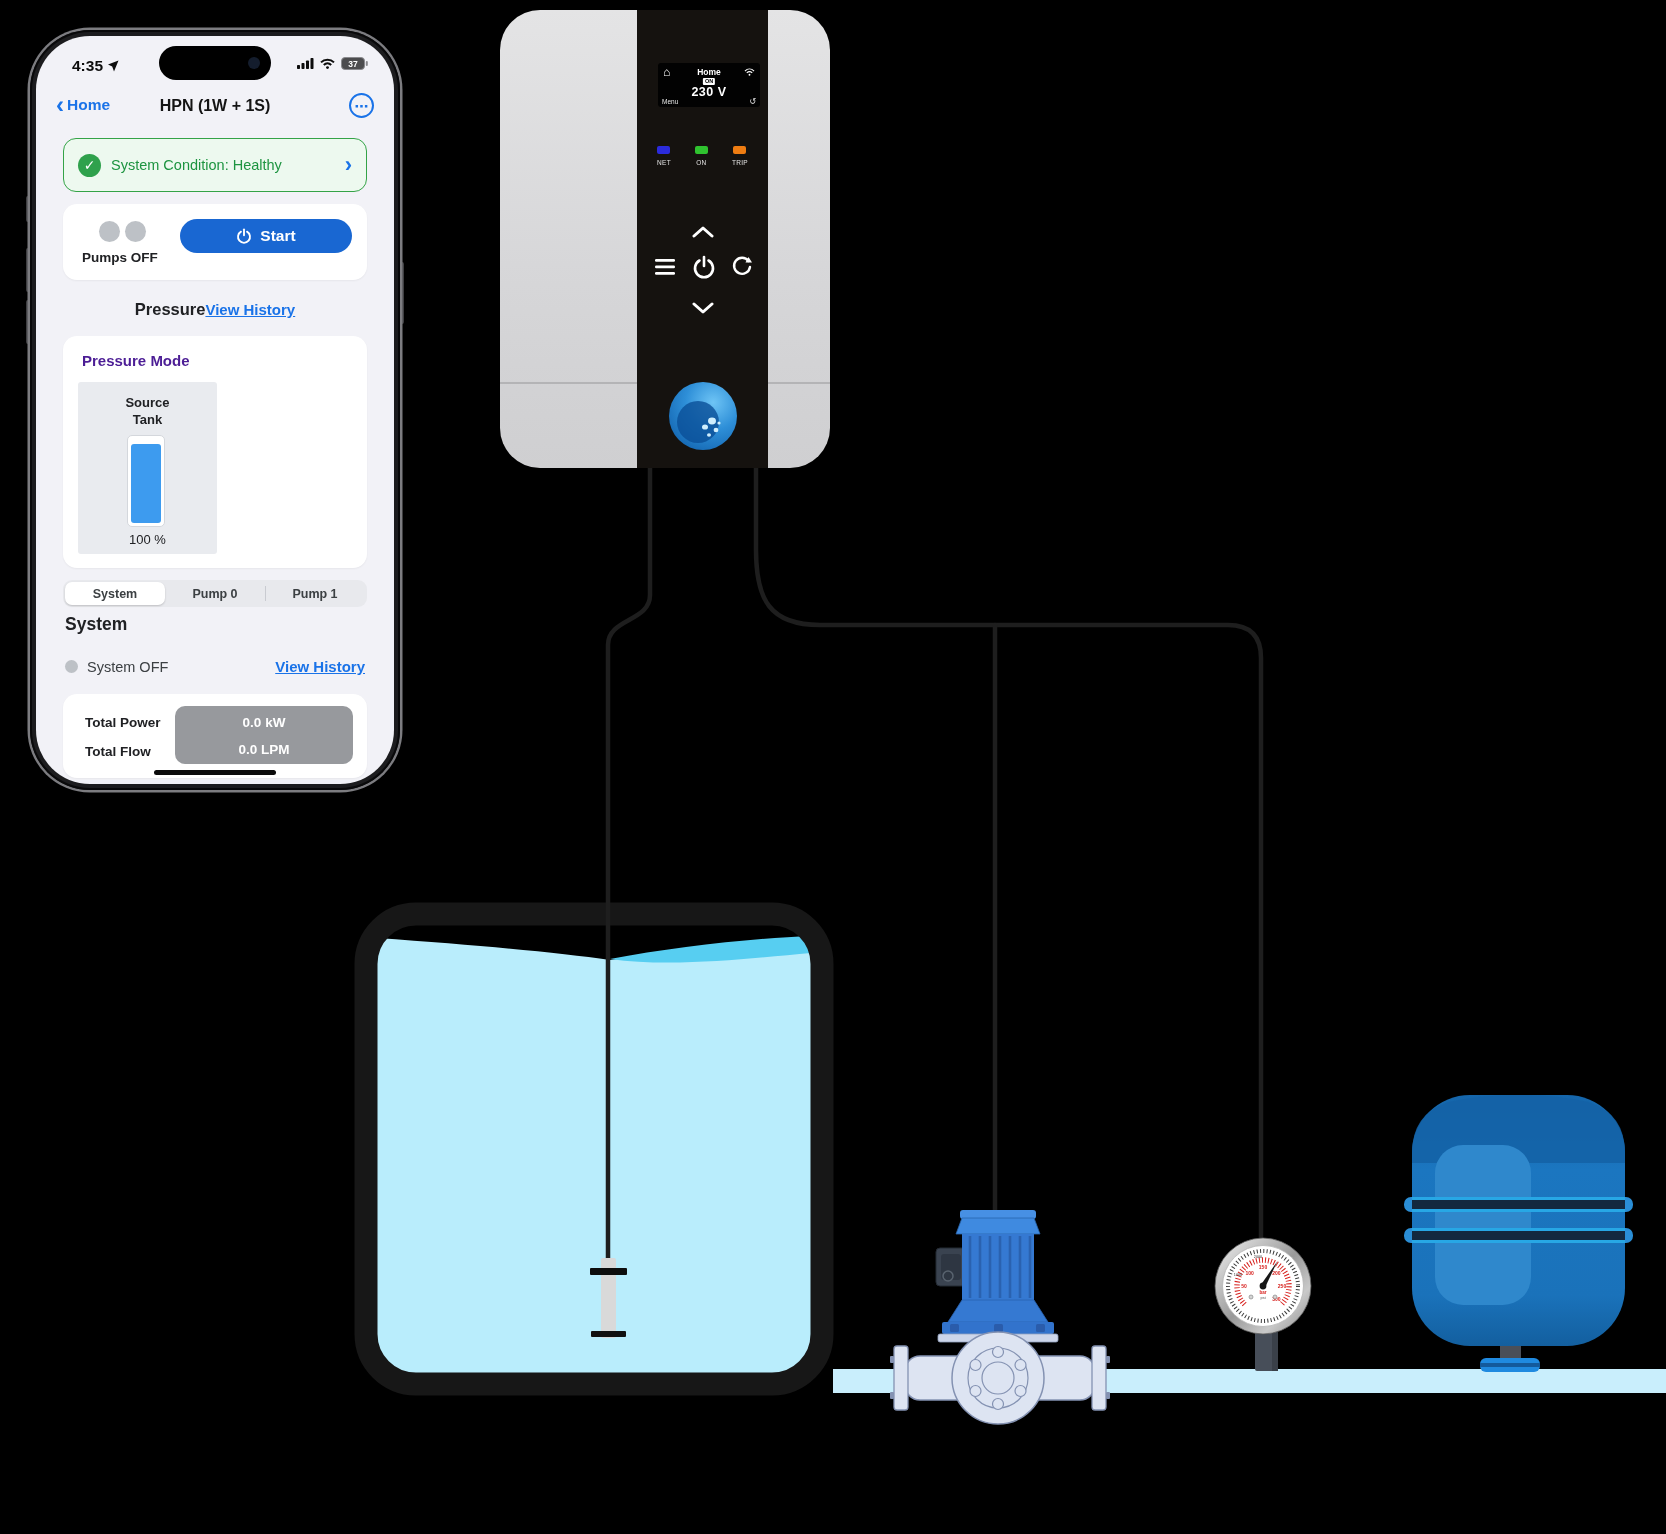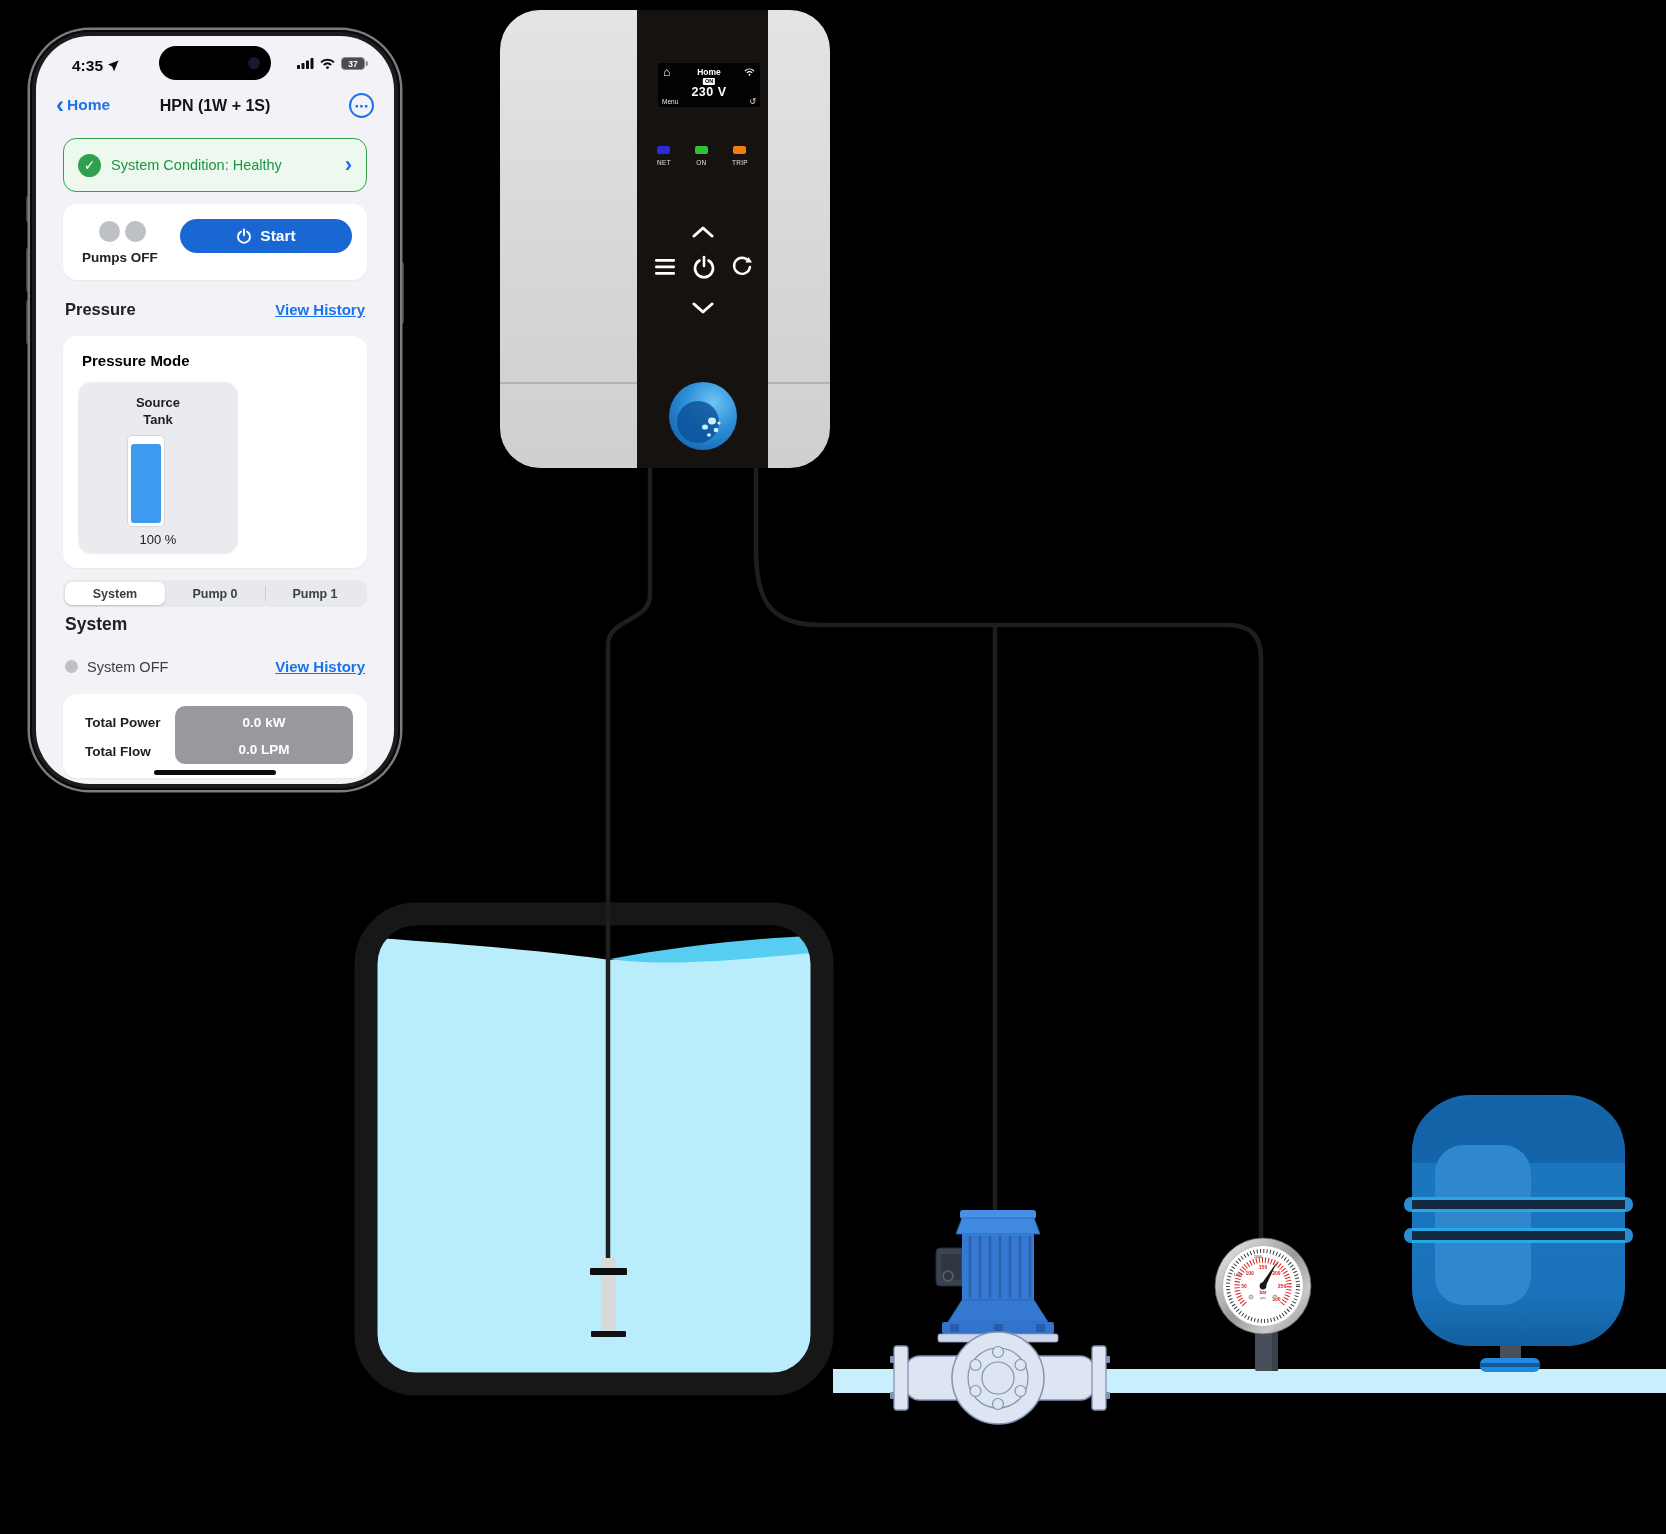--- a/index.html
+++ b/index.html
@@ -28,26 +28,26 @@
   .banner .chk{width:23px;height:23px;border-radius:50%;background:#2fa14c;color:#fff;font-size:14px;font-weight:700;
                display:flex;align-items:center;justify-content:center;}
   .banner .btxt{margin-left:10px;font-size:14.5px;font-weight:500;color:#1d9440;}
   .banner .bchev{margin-left:auto;font-size:22px;font-weight:700;color:#1a73e8;line-height:20px;}
   .card{background:#fff;border-radius:14px;box-shadow:0 1px 2px rgba(0,0,0,.05);}
   .pumps-card{left:27px;top:168px;width:304px;height:76px;}
   .dot{width:21px;height:21px;border-radius:50%;background:#bdc1c6;display:inline-block;}
   .pumps-label{position:absolute;left:19px;top:46px;font-size:13.5px;font-weight:600;color:#202124;}
   .start-btn{position:absolute;left:117px;top:15px;width:172px;height:34px;background:#1967d2;border-radius:22px;
              display:flex;align-items:center;justify-content:center;gap:8px;color:#fff;font-size:15.5px;font-weight:600;}
-  .sec-row{left:29px;top:264px;width:300px;display:flex;justify-content:space-between;align-items:baseline;}
+  .sec-row{left:29px;top:264px;width:300px;display:flex;justify-content:center;align-items:baseline;}
   .sec-h{font-size:16.5px;font-weight:700;color:#202124;}
   .hist{font-size:15px;font-weight:600;color:#1a73e8;text-decoration:underline;}
   .pm-card{left:27px;top:300px;width:304px;height:232px;}
-  .pm-title{position:absolute;left:19px;top:16px;font-size:15px;font-weight:700;color:#000000;}
-  .inner{position:absolute;top:46px;width:160px;height:172px;background:#e9ebef;border-radius:14px;text-align:center;}
+  .pm-title{position:absolute;left:19px;top:16px;font-size:15px;font-weight:700;color:#4c1d95;}
+  .inner{position:absolute;top:46px;width:139px;height:172px;background:#e9ebef;border-radius:3px;text-align:center;}
   .inner .ilabel{margin-top:12px;font-size:13px;font-weight:600;color:#202124;line-height:17px;}
   .ptank{position:absolute;left:49px;top:53px;width:38px;height:92px;background:#fff;border:1px solid #d4d7dc;border-radius:5px;}
   .ptank .fill{position:absolute;left:3px;right:3px;top:8px;bottom:3px;background:#3d9bef;border-radius:3px;}
   .plevel{position:absolute;left:0;right:0;top:150px;font-size:13px;font-weight:400;color:#202124;}
   .gval{position:absolute;left:0;right:0;top:102px;font-size:21px;font-weight:700;color:#202124;}
   .gstat{position:absolute;left:0;right:0;top:129px;font-size:14px;font-weight:700;color:#2fa14c;}
   .tabs{left:27px;top:544px;width:304px;height:27px;background:#e8e9ed;border-radius:9px;display:flex;padding:2px;}
   .tab{flex:1;display:flex;align-items:center;justify-content:center;font-size:12.5px;font-weight:600;color:#3c4043;position:relative;}
   .tab.sel{background:#fff;border-radius:7px;box-shadow:0 1px 2px rgba(0,0,0,.18);}
   .tab.div::before{content:"";position:absolute;left:0;top:4px;bottom:4px;width:1px;background:#c9cbd1;}

